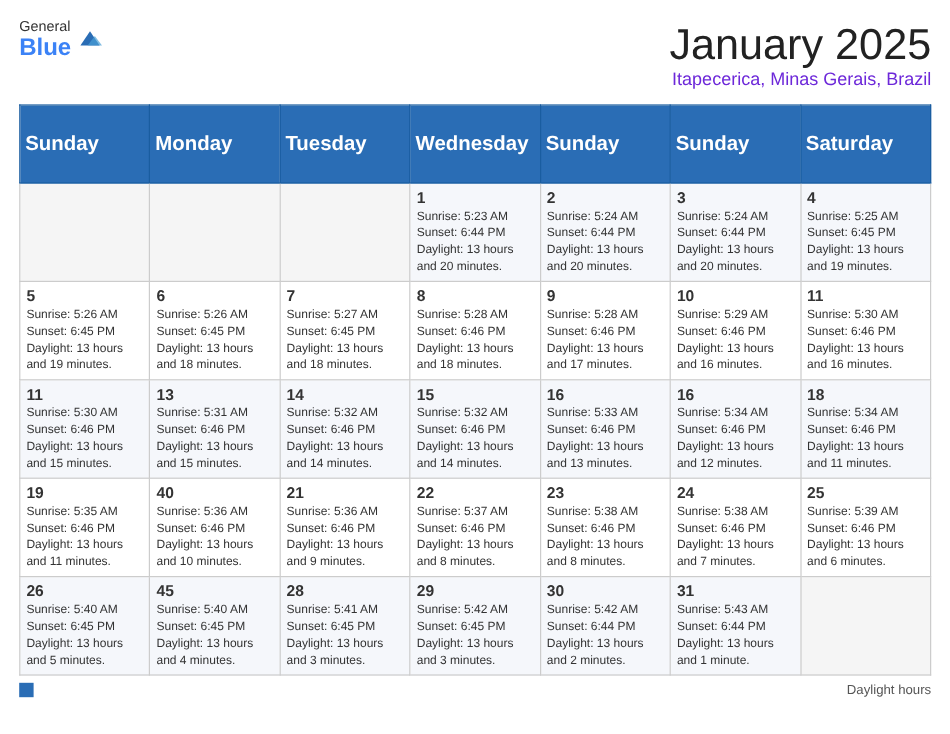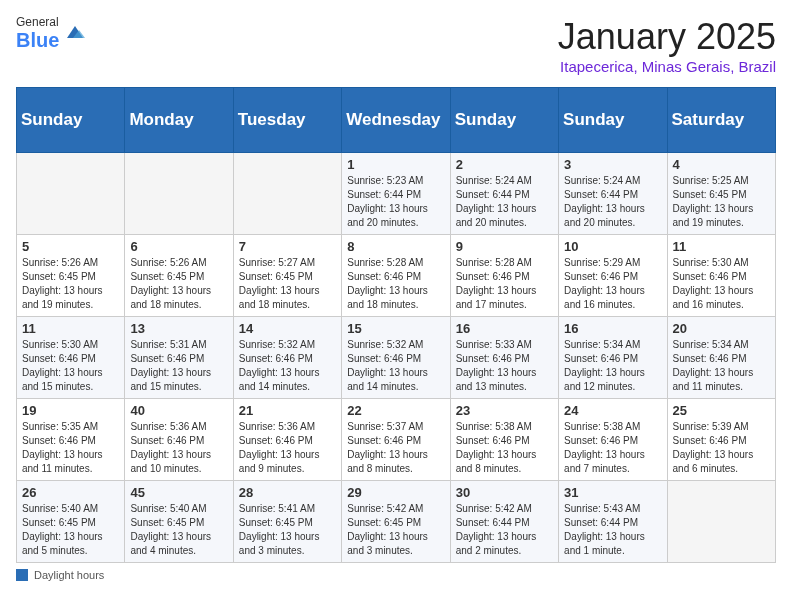--- a/index.html
+++ b/index.html
@@ -99,20 +99,21 @@
     td.empty {
       background: #f5f5f5 !important;
     }
     .footer-note {
       margin-top: 6px;
       font-size: 11px;
       color: #555;
       display: flex;
       align-items: center;
       gap: 6px;
+      justify-content: space-between;
     }
     .footer-dot {
       width: 12px;
       height: 12px;
       background: #2a6db5;
       display: inline-block;
     }
   </style>
 </head>
 <body>
@@ -217,21 +218,21 @@
         </td>
         <td>
           <span class="day-number">16</span>
           <div class="day-info">Sunrise: 5:33 AM<br>Sunset: 6:46 PM<br>Daylight: 13 hours<br>and 13 minutes.</div>
         </td>
         <td>
           <span class="day-number">16</span>
           <div class="day-info">Sunrise: 5:34 AM<br>Sunset: 6:46 PM<br>Daylight: 13 hours<br>and 12 minutes.</div>
         </td>
         <td>
-          <span class="day-number">20</span>
+          <span class="day-number">18</span>
           <div class="day-info">Sunrise: 5:34 AM<br>Sunset: 6:46 PM<br>Daylight: 13 hours<br>and 11 minutes.</div>
         </td>
       </tr>
       <tr>
         <td>
           <span class="day-number">19</span>
           <div class="day-info">Sunrise: 5:35 AM<br>Sunset: 6:46 PM<br>Daylight: 13 hours<br>and 11 minutes.</div>
         </td>
         <td>
           <span class="day-number">40</span>

